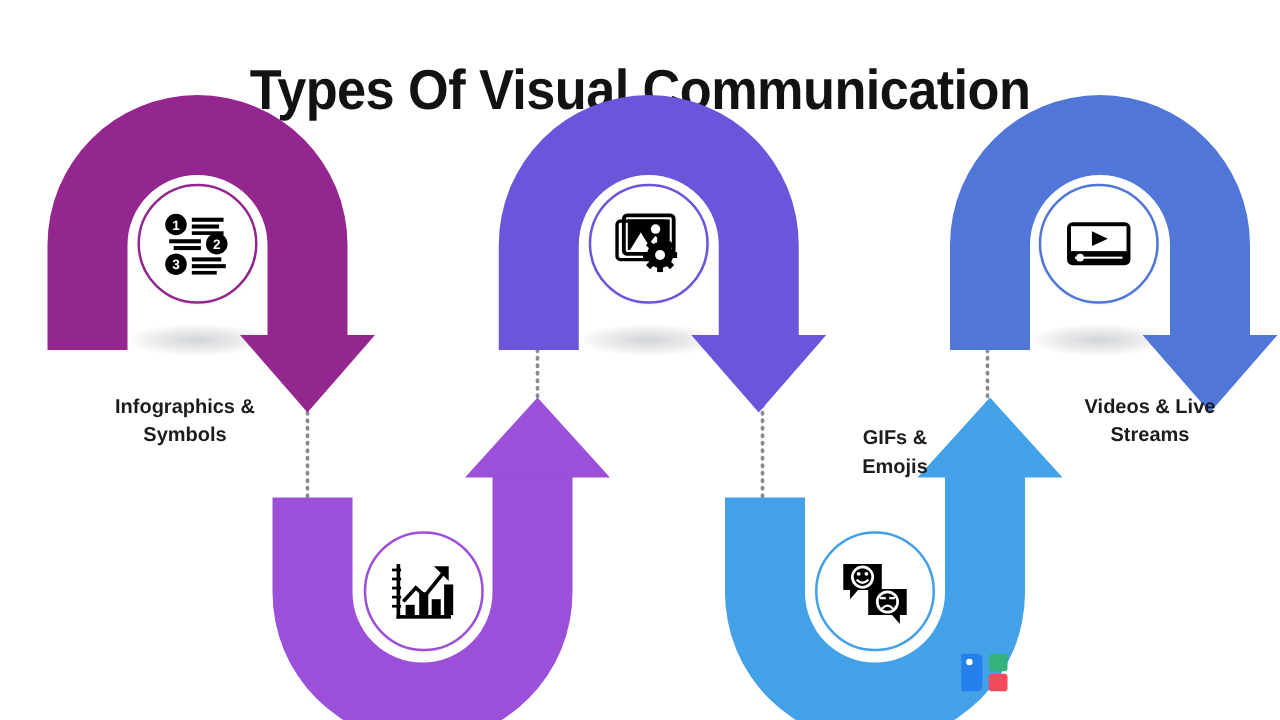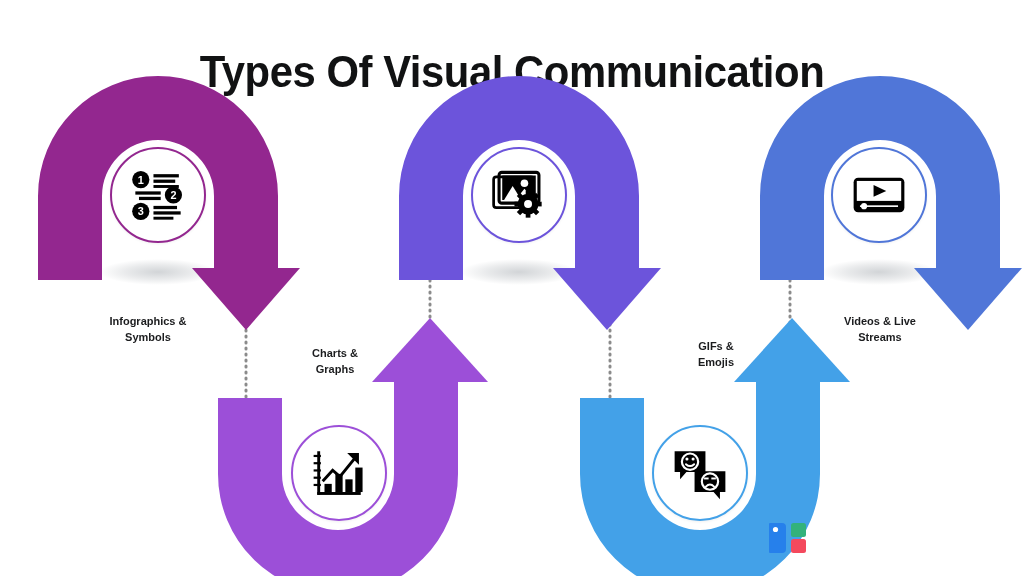--- a/index.html
+++ b/index.html
@@ -64,21 +64,21 @@
     box-shadow: 0 1px 3px rgba(0,0,0,0.06);
   }
   .icon-circle svg { display: block; }
 
   
   .step-label {
     position: absolute;
     text-align: center;
     font-family: "Liberation Sans", sans-serif;
     font-weight: bold;
-    font-size: 11px;
+    font-size: 16px;
     line-height: 1.45;
     color: #1b1c1e;
     white-space: pre-line;
   }
 
   
   .logo {
     position: absolute;
     right: 14px;
     bottom: 14px;
@@ -286,28 +286,26 @@
         <rect x="7.5" y="41" width="49" height="6.5" fill="#000"></rect>
         <rect x="11" y="43.4" width="42" height="1.8" fill="#fff"></rect>
         <circle cx="15.5" cy="44.3" r="3.4" fill="#fff"></circle>
       </svg>
     </span>
   </div>
 
   <div class="step-label" style="left:40px; top:314px; width:216px;">Infographics &amp;
 Symbols</div>
 
-  <div class="step-label" style="left:240px; top:346px; width:190px;">Charts &amp;
-Graphs</div>
 
 
   <div class="step-label" style="left:610px; top:339px; width:180px;padding-left:16px;">GIFs &amp;
 Emojis</div>
 
-  <div class="step-label" style="left:785px; top:314px; width:190px;">Videos &amp; Live
+  <div class="step-label" style="left:825px; top:314px; width:190px;">Videos &amp; Live
 Streams</div>
 
   <div class="logo">
     <svg width="48" height="48" viewBox="0 0 48 48" aria-hidden="true">
       <path d="M4 9 h12 a4 4 0 0 1 4 4 v22 a4 4 0 0 1 -4 4 h-12 a1 1 0 0 1 -1 -1 v-28 a1 1 0 0 1 1 -1 z" fill="#2680EB"></path>
       <circle cx="9.5" cy="15.5" r="2.6" fill="#ffffff"></circle>
       <rect x="25" y="9" width="15" height="14" rx="2.5" fill="#33B27B"></rect>
       <rect x="25" y="25" width="15" height="14" rx="2.5" fill="#F4495D"></rect>
     </svg>
   </div>

